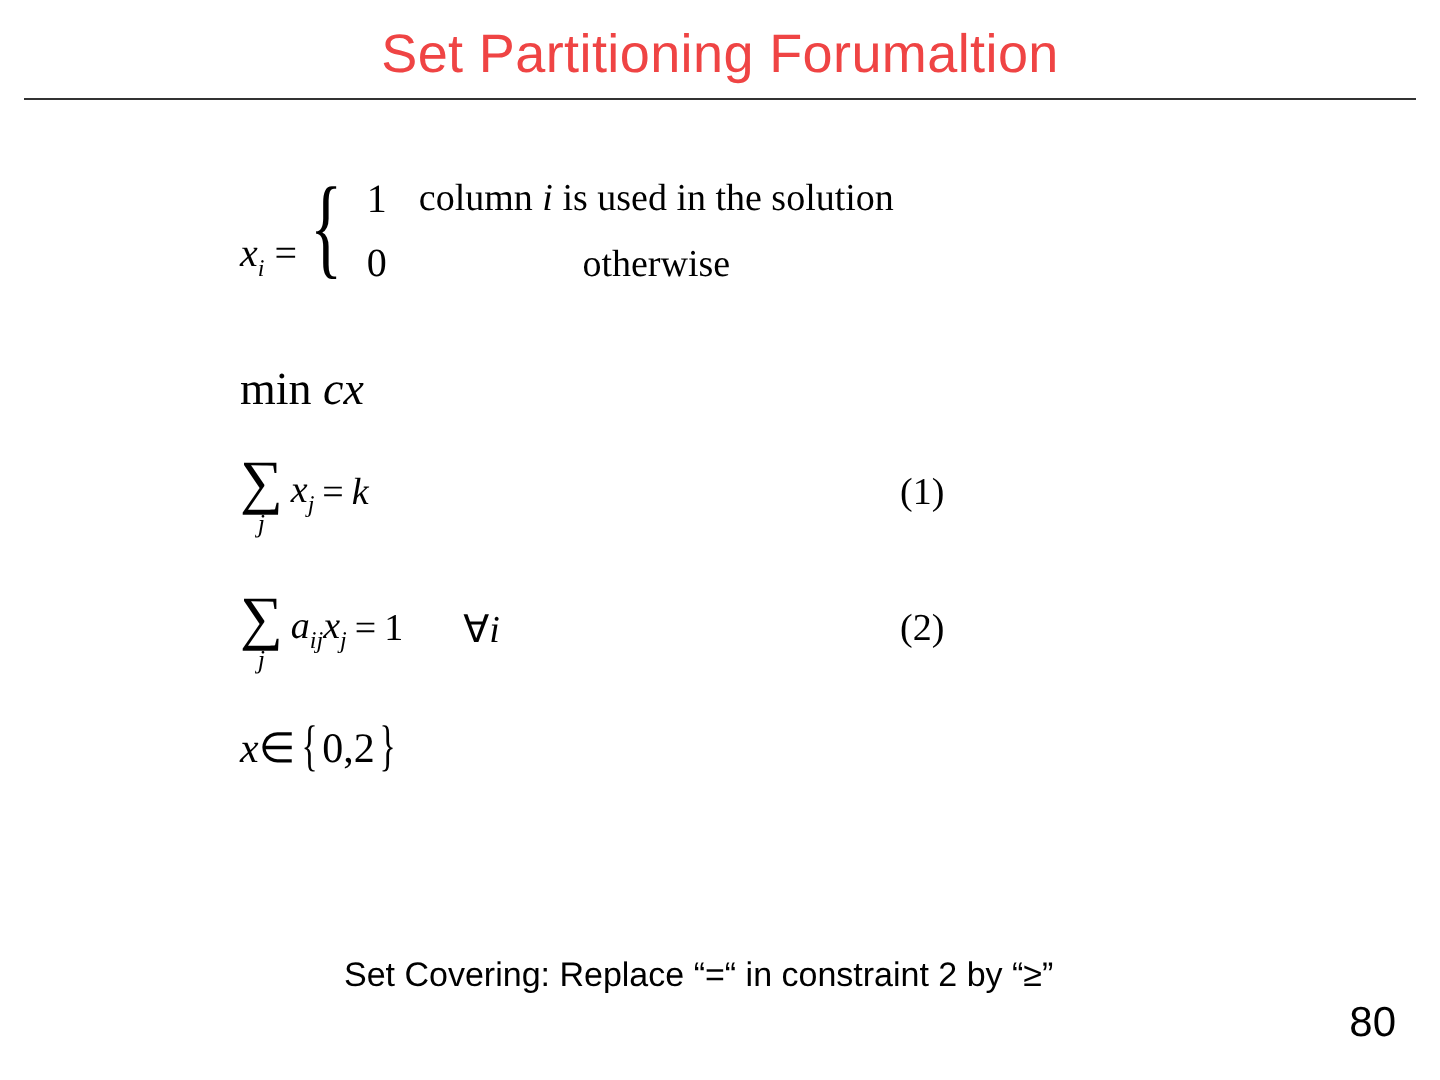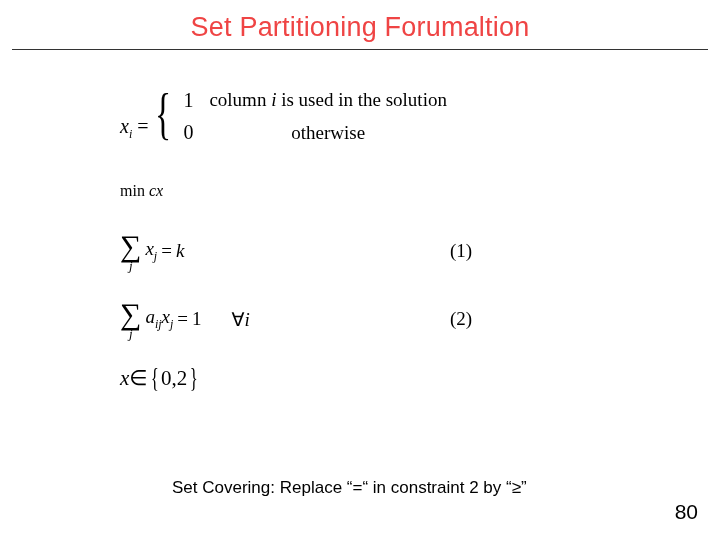--- a/index.html
+++ b/index.html
@@ -69,22 +69,22 @@
     display: flex;
     flex-direction: column;
     justify-content: space-between;
     height: 52px;
     font-size: 19px;
   }
   .cond-col .ln { line-height: 1; }
   .cond-col .otherwise { text-align: center; }
 
   .obj {
-    font-size: 16px;
-    margin-bottom: 26px;
+    font-size: 23px;
+    margin-bottom: 14px;
   }
   .mincx .min { font-family: "Times New Roman", serif; }
 
   .constraint {
     display: flex;
     align-items: center;
     font-size: 19px;
     margin-bottom: 18px;
     height: 50px;
   }

